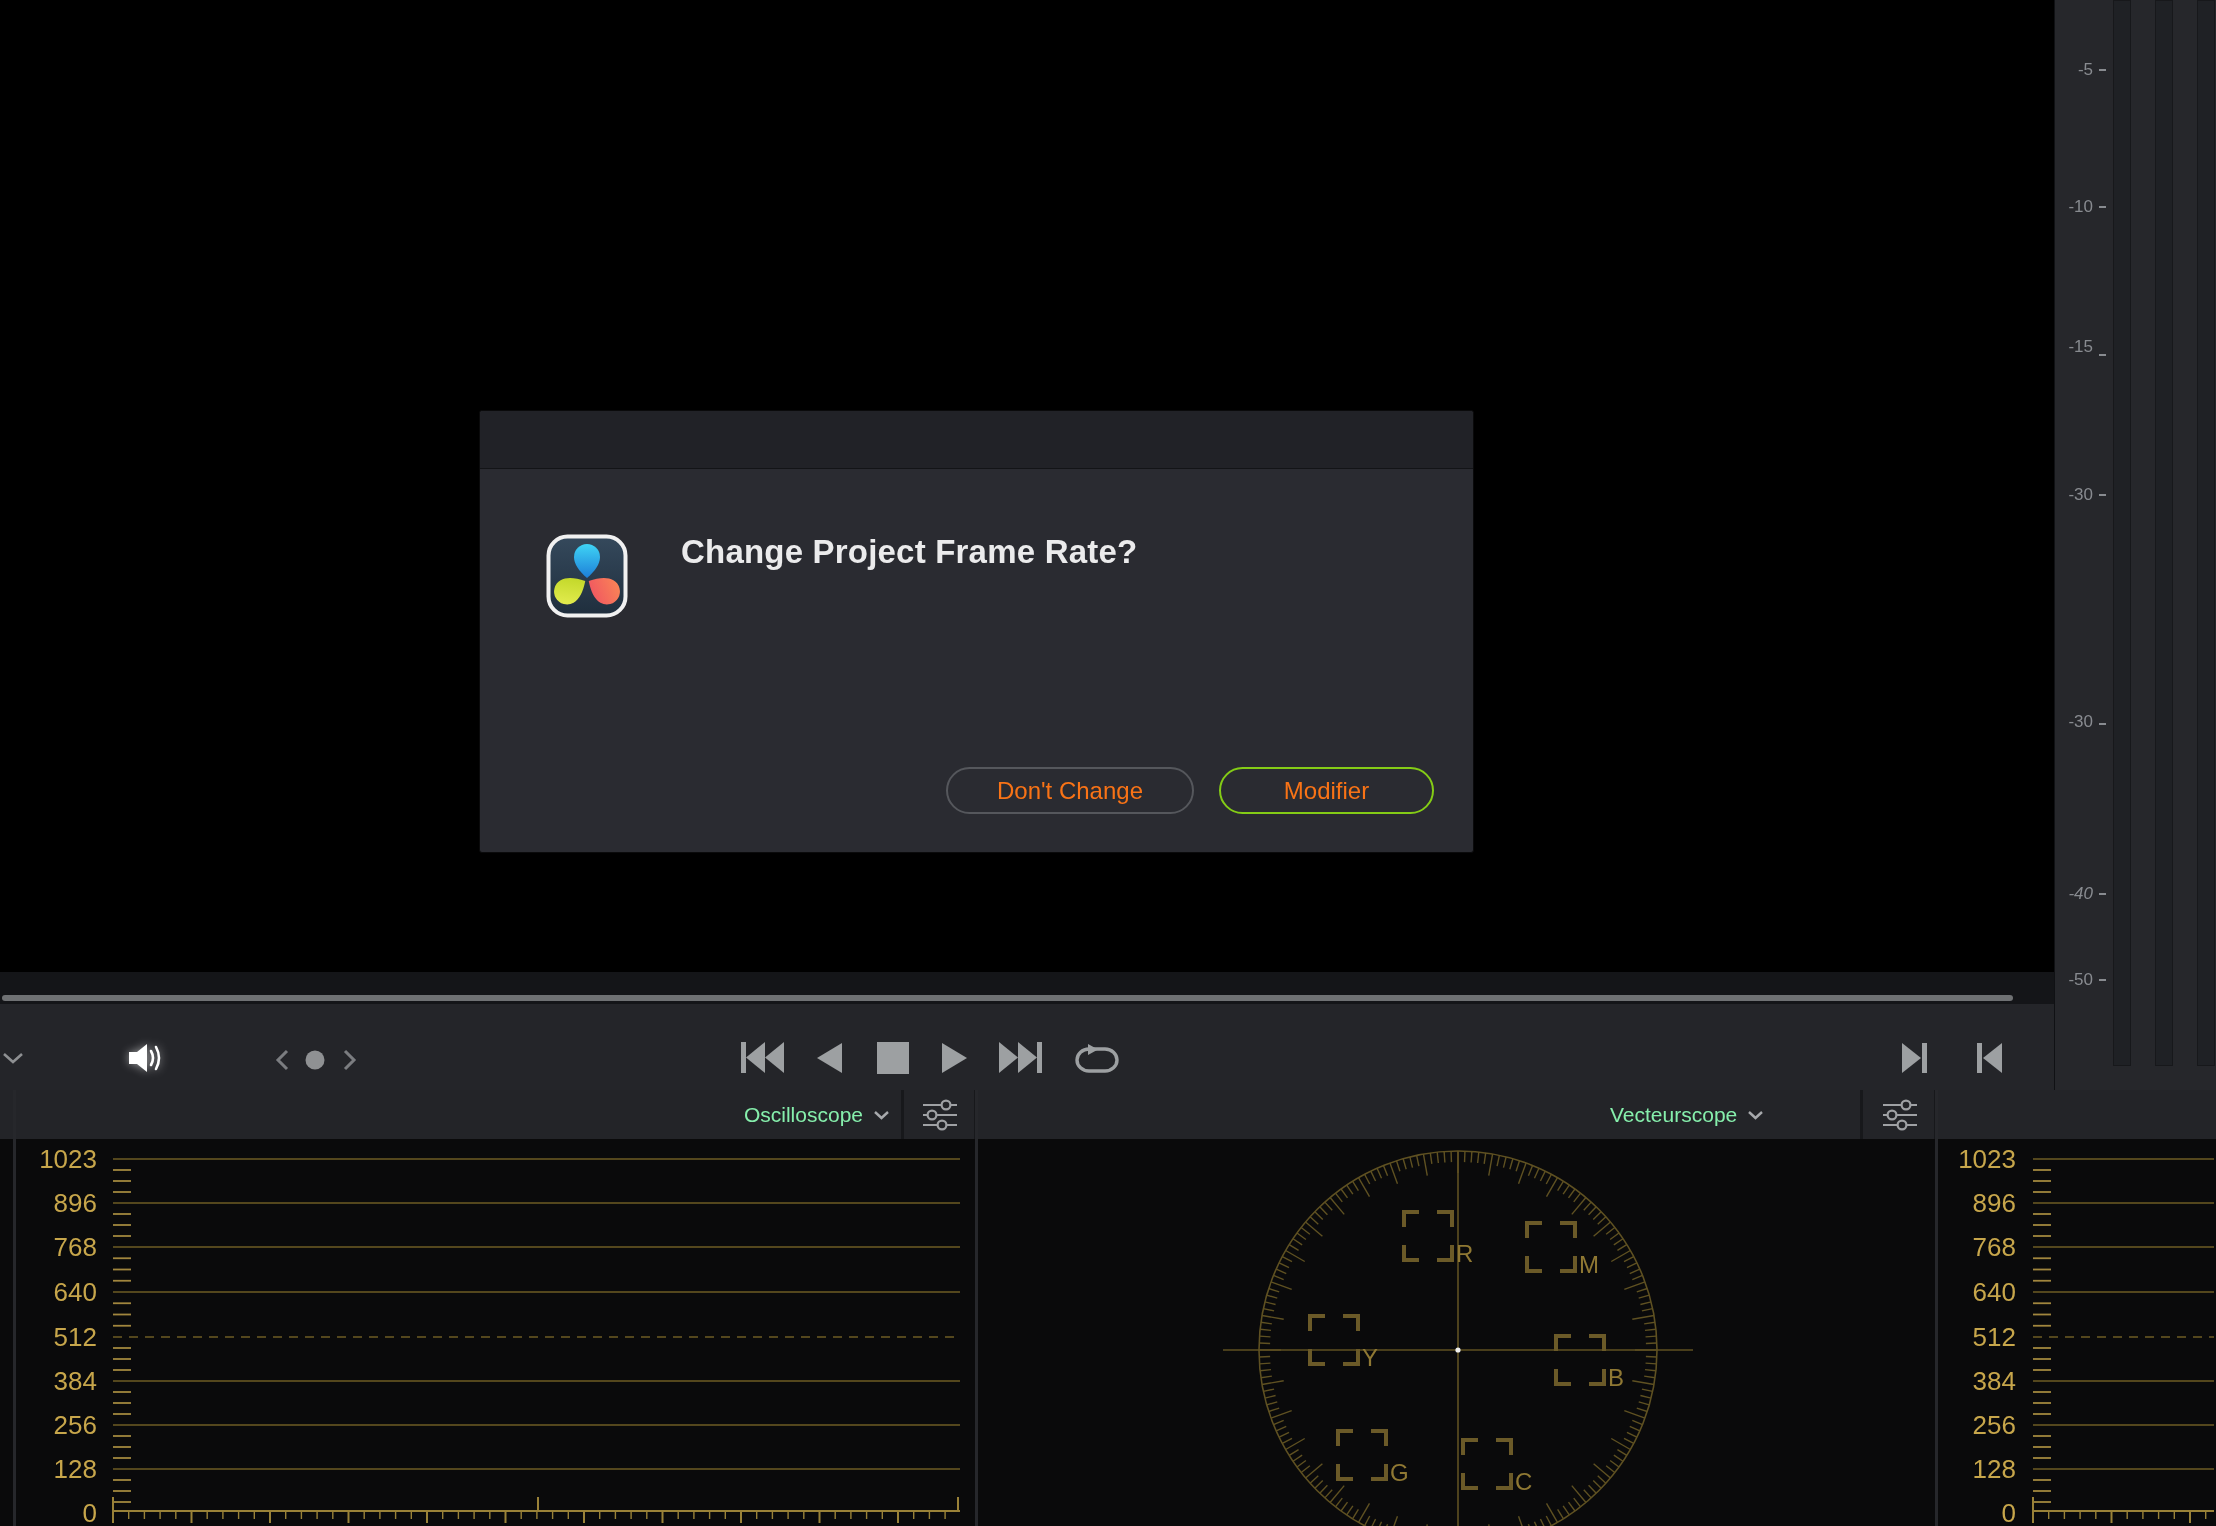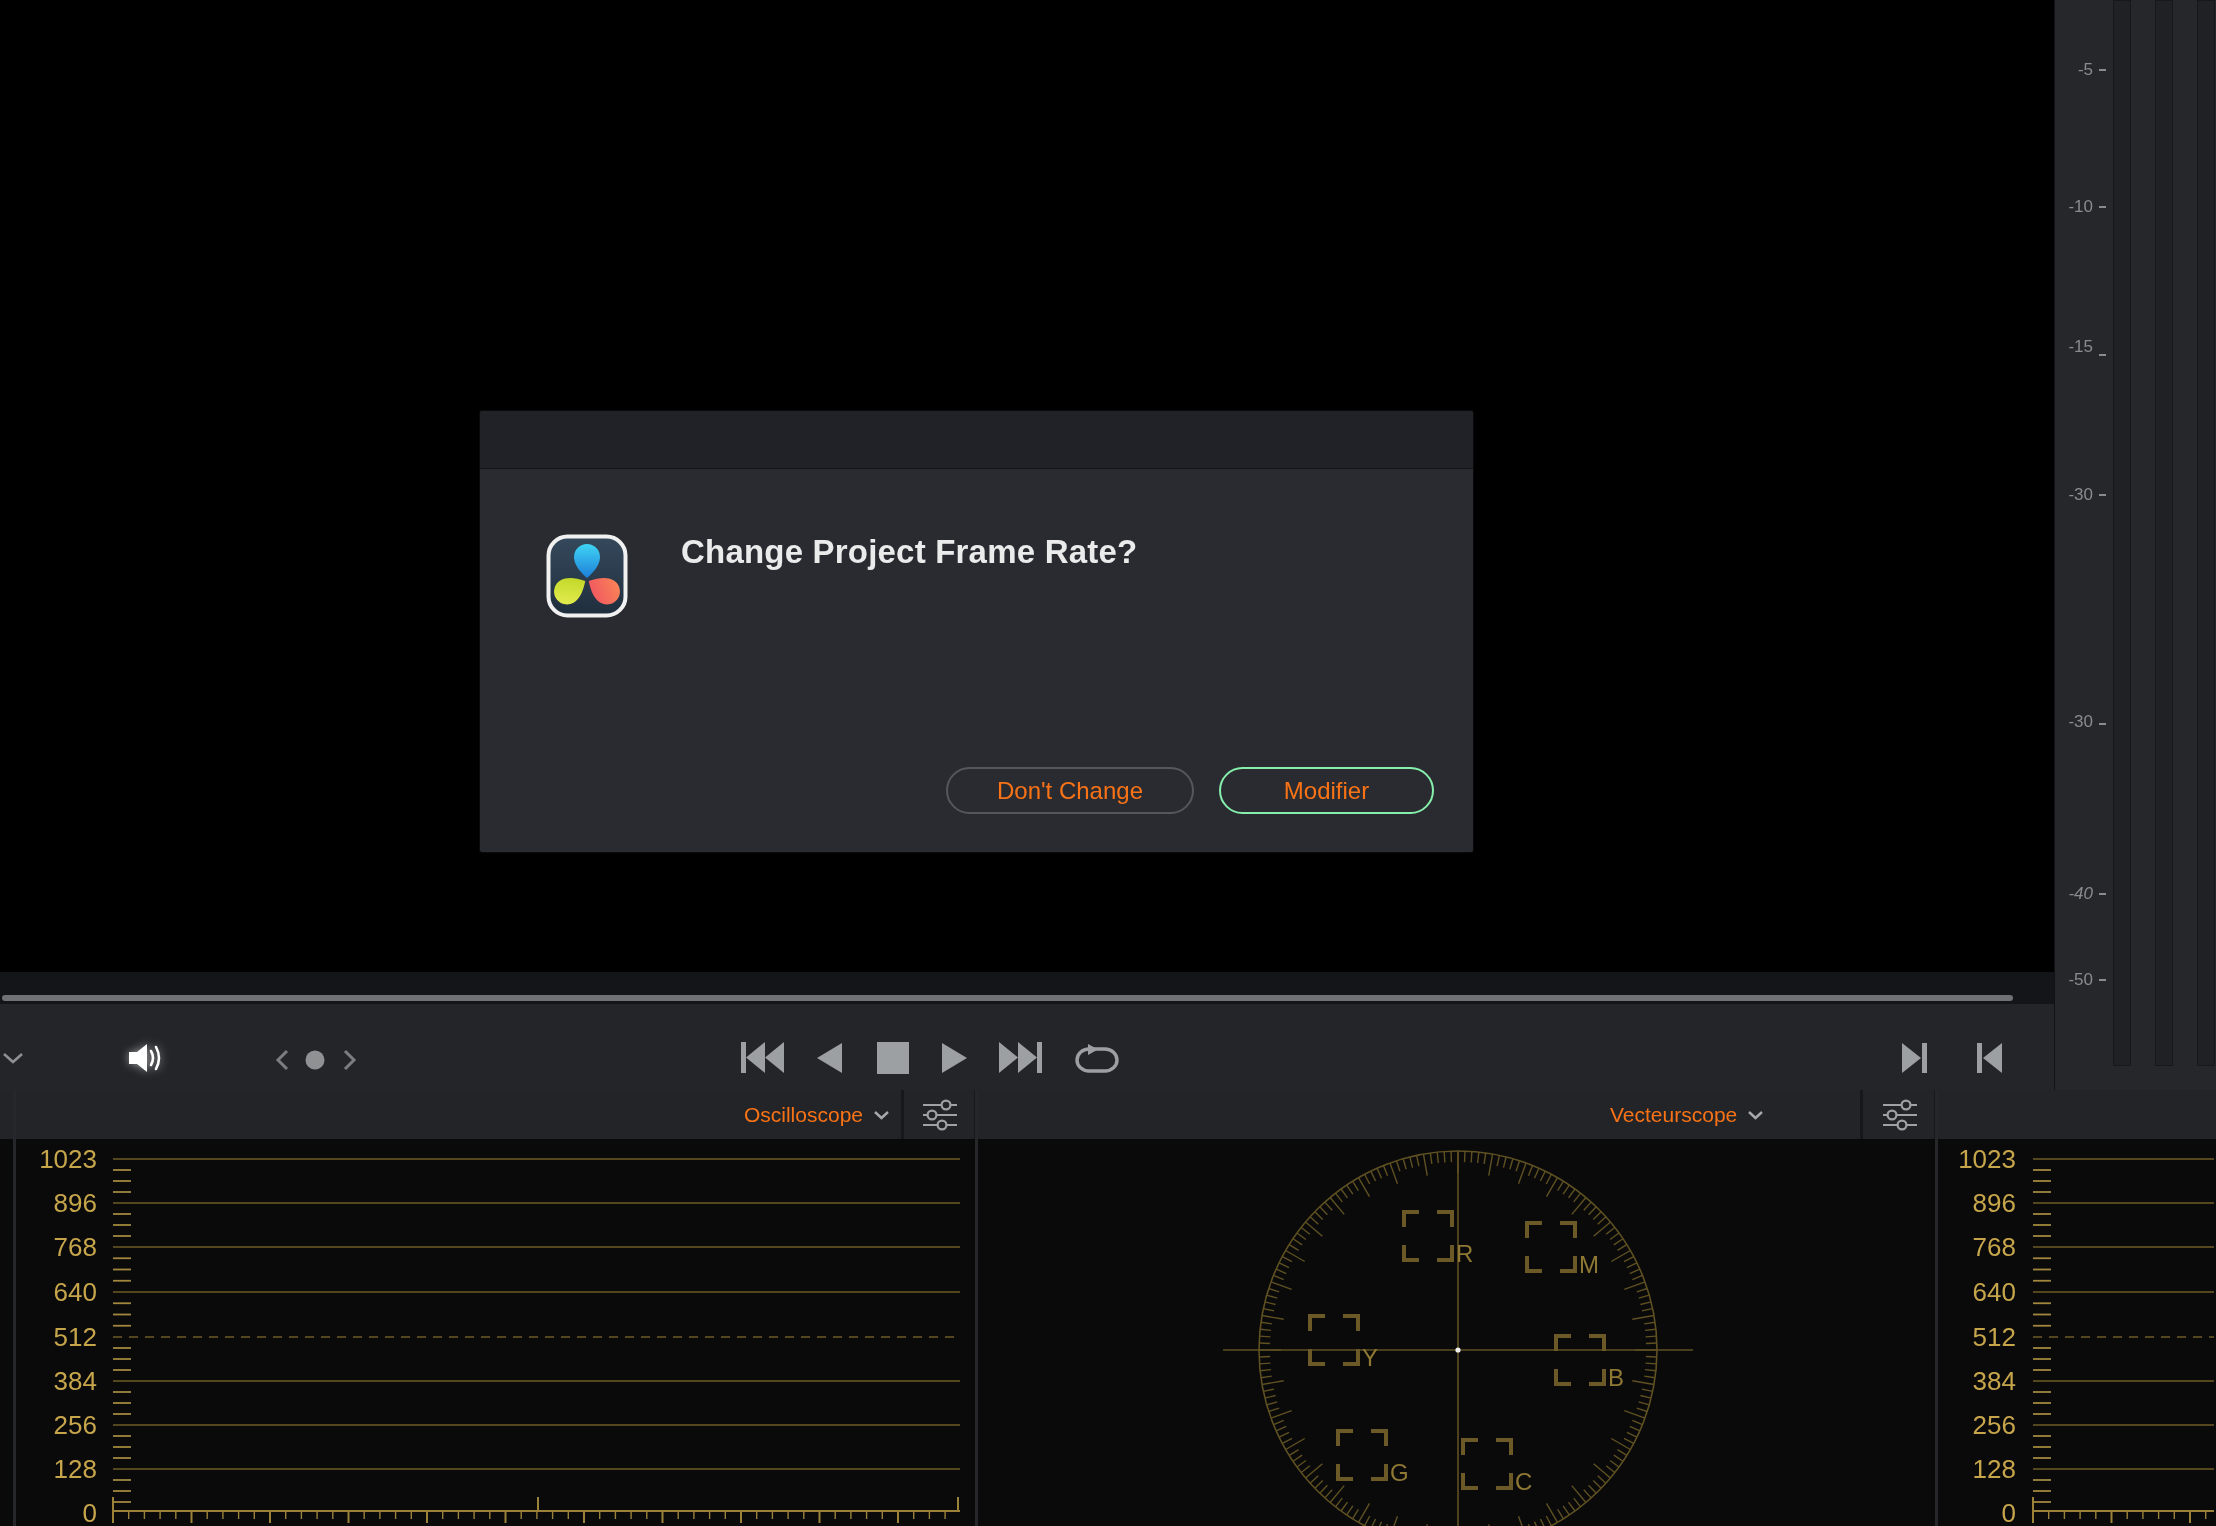--- a/index.html
+++ b/index.html
@@ -21,36 +21,36 @@
   #meter{left:2054px;top:0;width:162px;height:1093px;background:#26272b;border-left:1px solid #101114;box-sizing:border-box;}
   .mlabel{position:absolute;left:0;width:38px;text-align:right;font-size:17px;color:#888b90;}
   .mdash{position:absolute;width:7px;height:2px;background:#888b90;}
   .mslot{position:absolute;top:0;height:1066px;width:18px;background:#1f2125;border:1px solid #17181b;box-sizing:border-box;}
 
   
   #scope-header{left:0;top:1090px;width:2216px;height:49px;background:#232428;}
   #scope-content{left:0;top:1139px;width:2216px;height:387px;background:#0a0a0b;}
   .vsep-full{position:absolute;top:1090px;height:436px;width:3px;background:#26272b;}
   .hsep{position:absolute;top:0;height:49px;width:3px;background:#17181b;}
-  .scope-title{position:absolute;top:11px;font-size:21px;color:#f97316;white-space:nowrap;cursor:default;}
+  .scope-title{position:absolute;top:11px;font-size:21px;color:#86efac;white-space:nowrap;cursor:default;}
   .scope-title .chev{display:inline-block;margin-left:10px;vertical-align:2px;}
   .sliders-btn{position:absolute;top:7px;width:40px;height:36px;}
 
   
   #dialog{left:479px;top:410px;width:995px;height:443px;background:#2a2b31;
           border:1px solid #0a0a0b;border-radius:3px;box-shadow:0 14px 50px rgba(0,0,0,.6);box-sizing:border-box;}
   #dialog-titlebar{left:0;top:0;width:100%;height:58px;background:#212227;border-bottom:1px solid #131417;border-radius:3px 3px 0 0;box-sizing:border-box;}
   #dialog-icon{left:66px;top:123px;width:82px;height:84px;}
   #dialog-title{left:201px;top:122px;font-size:33px;font-weight:bold;color:#ebebec;letter-spacing:.2px;}
   #dialog-body{left:201px;top:196px;width:622px;font-size:25px;line-height:47px;color:#97999c;}
   .dlg-btn{position:absolute;top:356px;height:47px;border-radius:24px;background:transparent;
            display:flex;align-items:center;justify-content:center;font-size:24px;color:#f97316;
            box-sizing:border-box;cursor:pointer;font-family:inherit;}
   #btn-dont{left:466px;width:248px;border:2px solid #55575c;}
-  #btn-modify{left:739px;width:215px;border:2px solid #86efac;}
+  #btn-modify{left:739px;width:215px;border:2px solid #84cc16;}
 
   .glow{filter:drop-shadow(0 0 5px rgba(255,255,255,.55));}
 </style>
 </head>
 <body>
 
 <div class="abs" id="viewer"></div>
 
 <div class="abs" id="bottom-strip">
   <div class="abs" id="scroll-thumb"></div>

